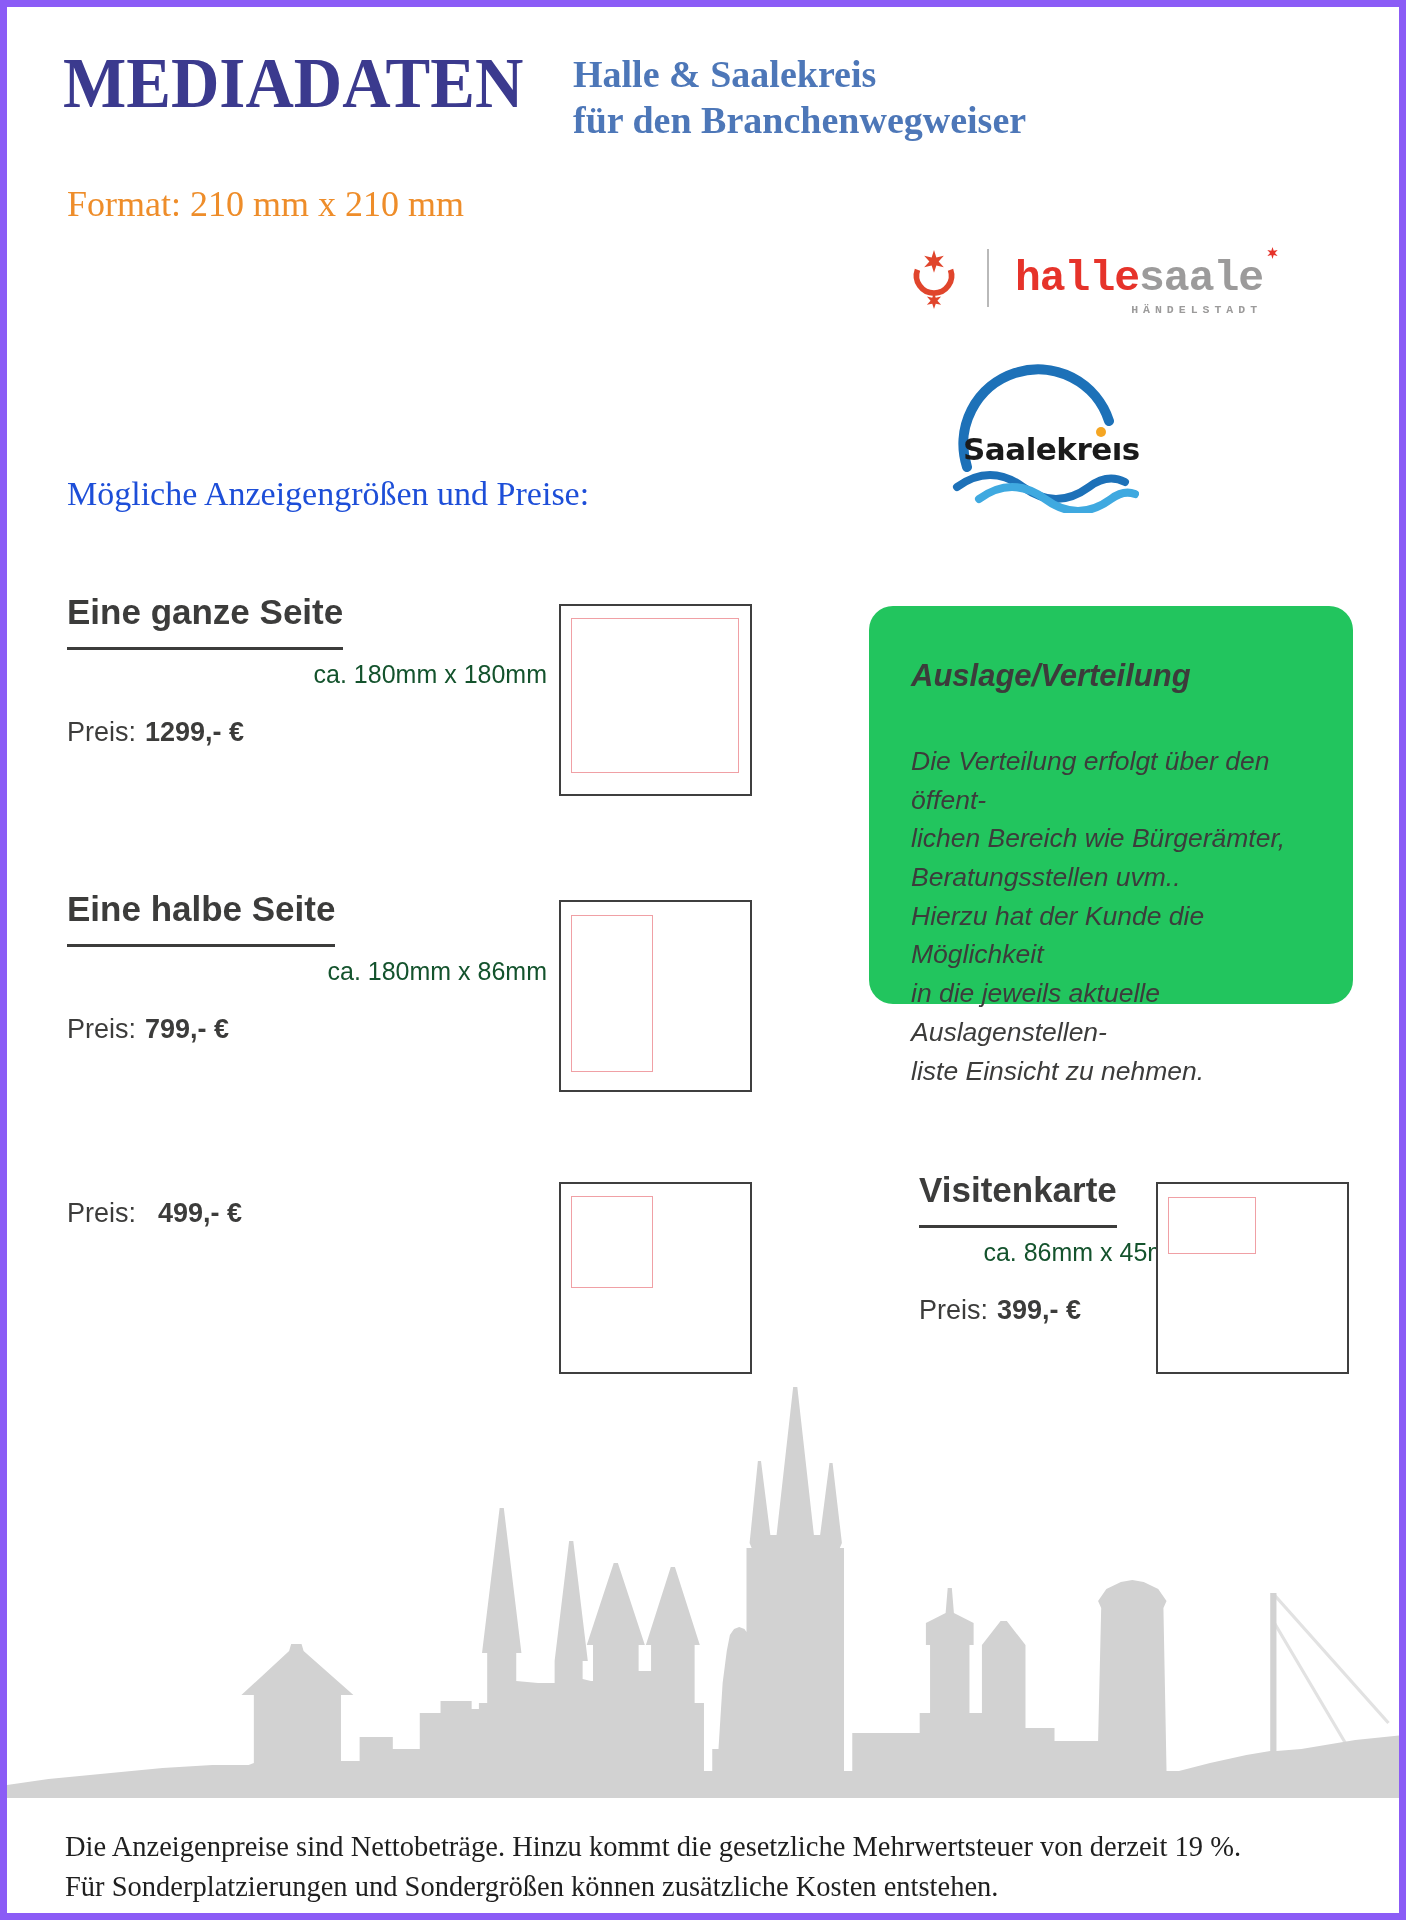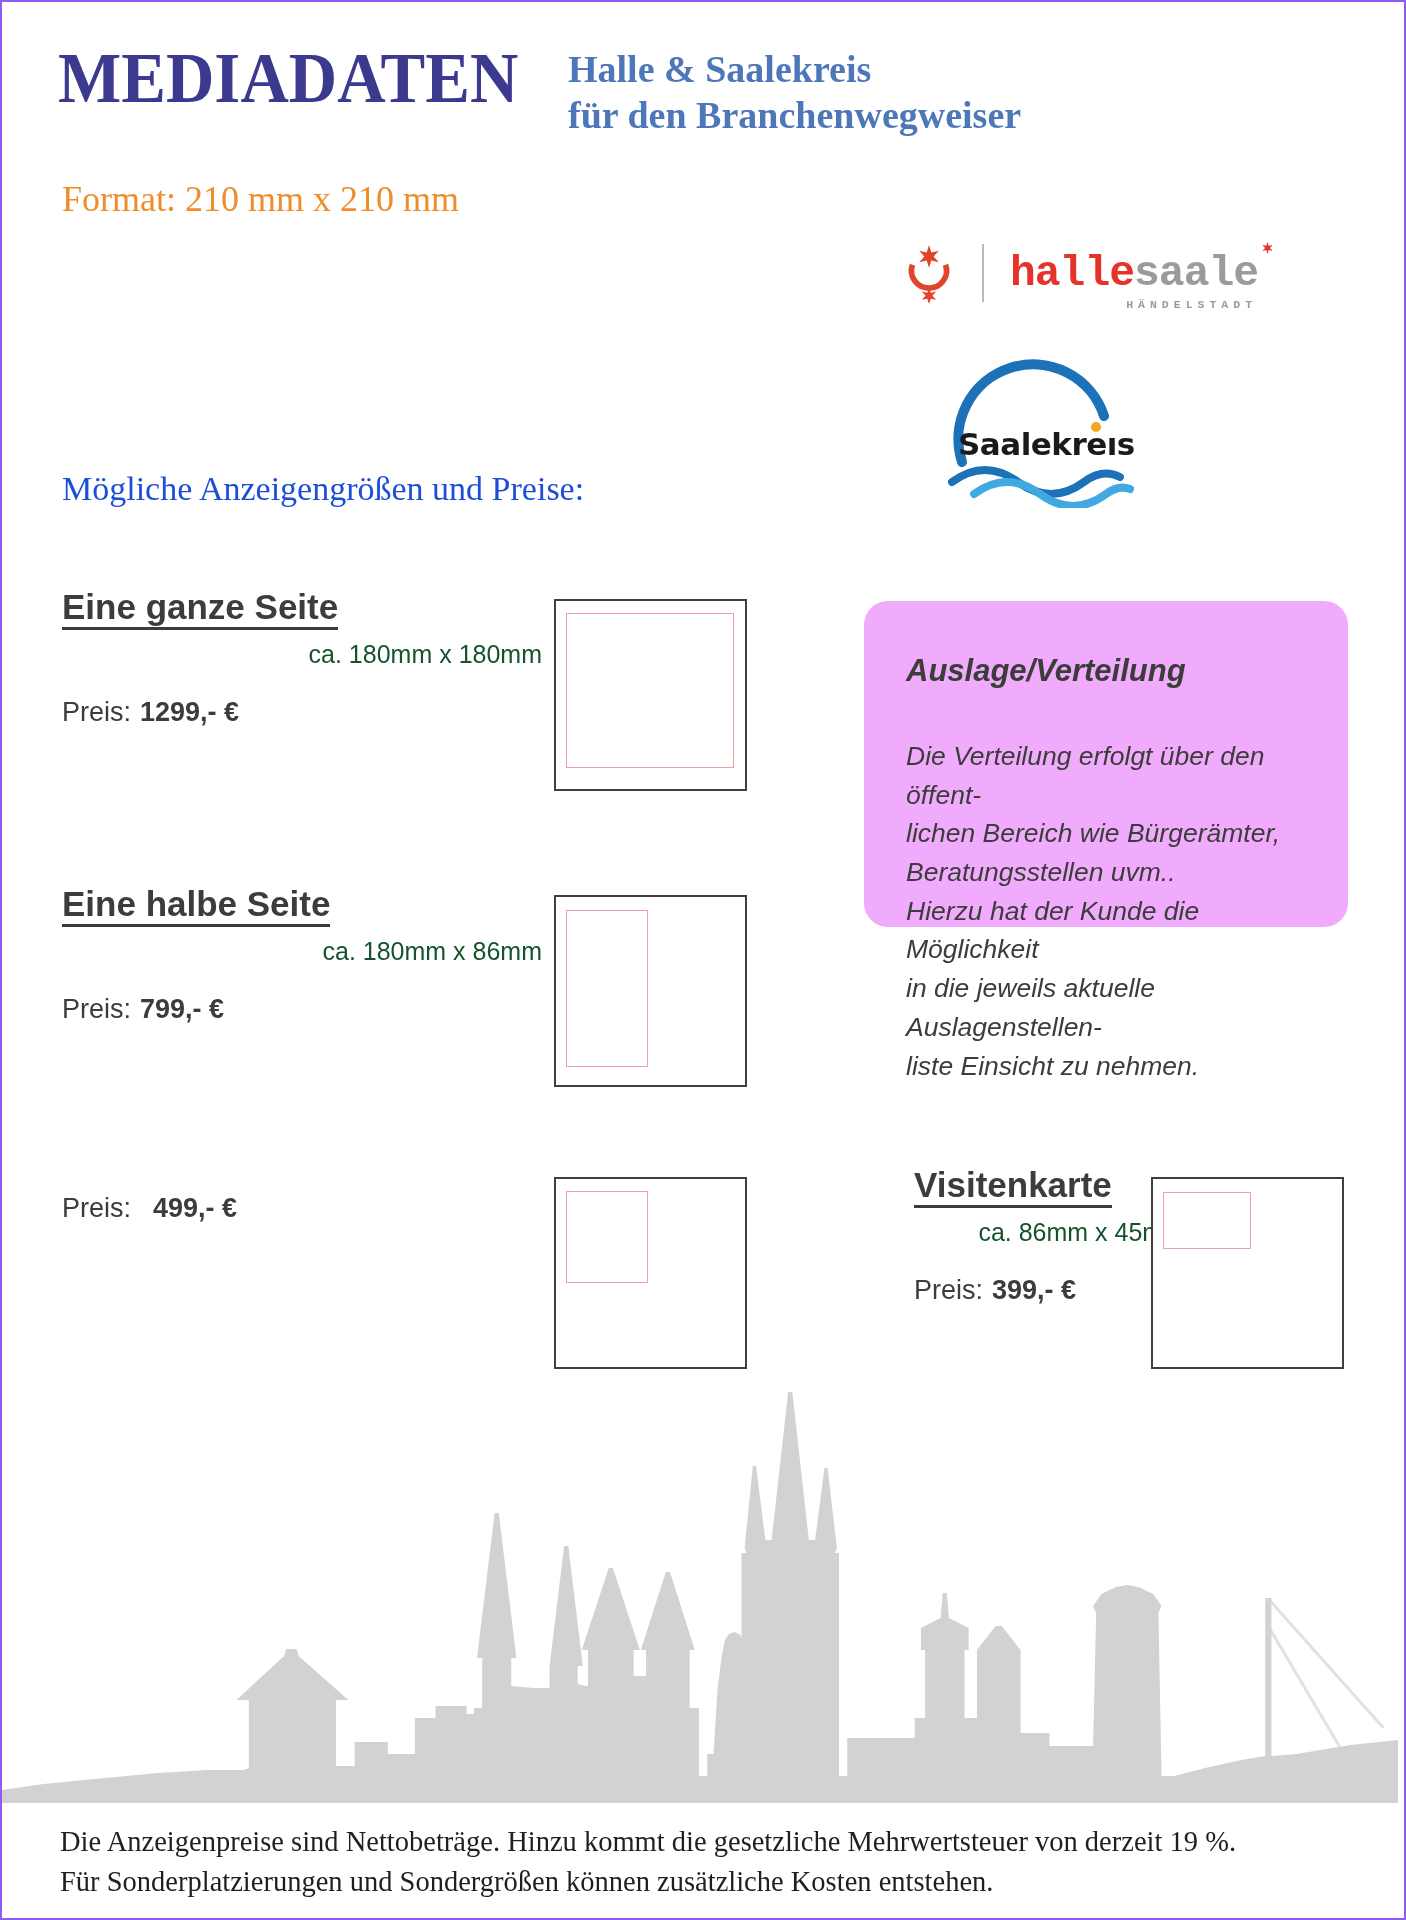--- a/index.html
+++ b/index.html
@@ -1,21 +1,21 @@
 <!DOCTYPE html>
 <html lang="de"><head>
 <meta charset="utf-8">
 <style>
   * { margin:0; padding:0; box-sizing:border-box; }
   html,body { background:#ffffff; }
   .page{
     position:relative;
     width:1406px; height:1920px;
     background:#ffffff;
-    border:2px solid #8b5cf6;
+    border:7px solid #8b5cf6;
     overflow:hidden;
     font-family:"Liberation Sans", sans-serif;
     color:#3c3c3b;
   }
   
   .title{
     position:absolute; left:56px; top:34px;
     font-family:"Liberation Serif", serif;
     font-weight:bold; font-size:67px; letter-spacing:0px;
     color:#3b3a8e;
@@ -50,21 +50,21 @@
   .intro{
     position:absolute; left:60px; top:468px;
     font-family:"Liberation Serif", serif;
     font-weight:normal; font-size:34px; color:#1d4ed8;
   }
   
   .ad{ position:absolute; width:480px; }
   .ad-title{
     display:inline-block;
     font-size:35px; font-weight:bold; color:#3c3c3b;
-    border-bottom:3px solid #3c3c3b; padding-bottom:0;
+    border-bottom:3px solid #3c3c3b; padding-bottom:15px;
   }
   .ad-size{ margin-top:10px; font-size:25px; color:#14532d;text-align:right; }
   .ad-price{ margin-top:28px; font-size:27px; color:#3c3c3b; }
   .ad-price .val{ font-weight:bold; margin-left:9px; }
   .ad-price.wide-gap .val{ margin-left:22px; }
   .ad-1{ left:60px;  top:585px; }
   .ad-2{ left:60px;  top:882px; }
   .ad-3{ left:60px;  top:1163px; }
   .ad-4{ left:878px; top:1163px; width:270px;margin-left:34px; }
   
@@ -73,22 +73,22 @@
   .d-2{ left:552px;  top:893px; }
   .d-3{ left:552px;  top:1175px; }
   .d-4{ left:1149px; top:1175px; }
   .pink{ position:absolute; border:1.5px solid #f0a0a5; background:#fff; }
   .d-1 .pink{ left:10px; top:12px;  width:168px; height:155px; }
   .d-2 .pink{ left:10px; top:13px;  width:82px;  height:157px; }
   .d-3 .pink{ left:10px; top:12px;  width:82px;  height:92px;  }
   .d-4 .pink{ left:10px; top:13px;  width:88px;  height:57px;  }
   
   .info-box{
-    position:absolute; left:862px; top:599px; width:484px; height:326px;
-    background:#f0abfc; border-radius:24px;
+    position:absolute; left:862px; top:599px; width:484px; height:398px;
+    background:#22c55e; border-radius:24px;
     padding:52px 40px 0 42px;
   }
   .info-title{ font-size:31px; font-weight:bold; font-style:italic; color:#3c3c3b; }
   .info-body{
     margin-top:48px;
     font-size:26.5px; font-style:italic; line-height:1.46; color:#3c3c3b;
     white-space:pre-line;
   }
   
   .skyline{ position:absolute; left:0; bottom:115px; width:1396px; height:415px; }

